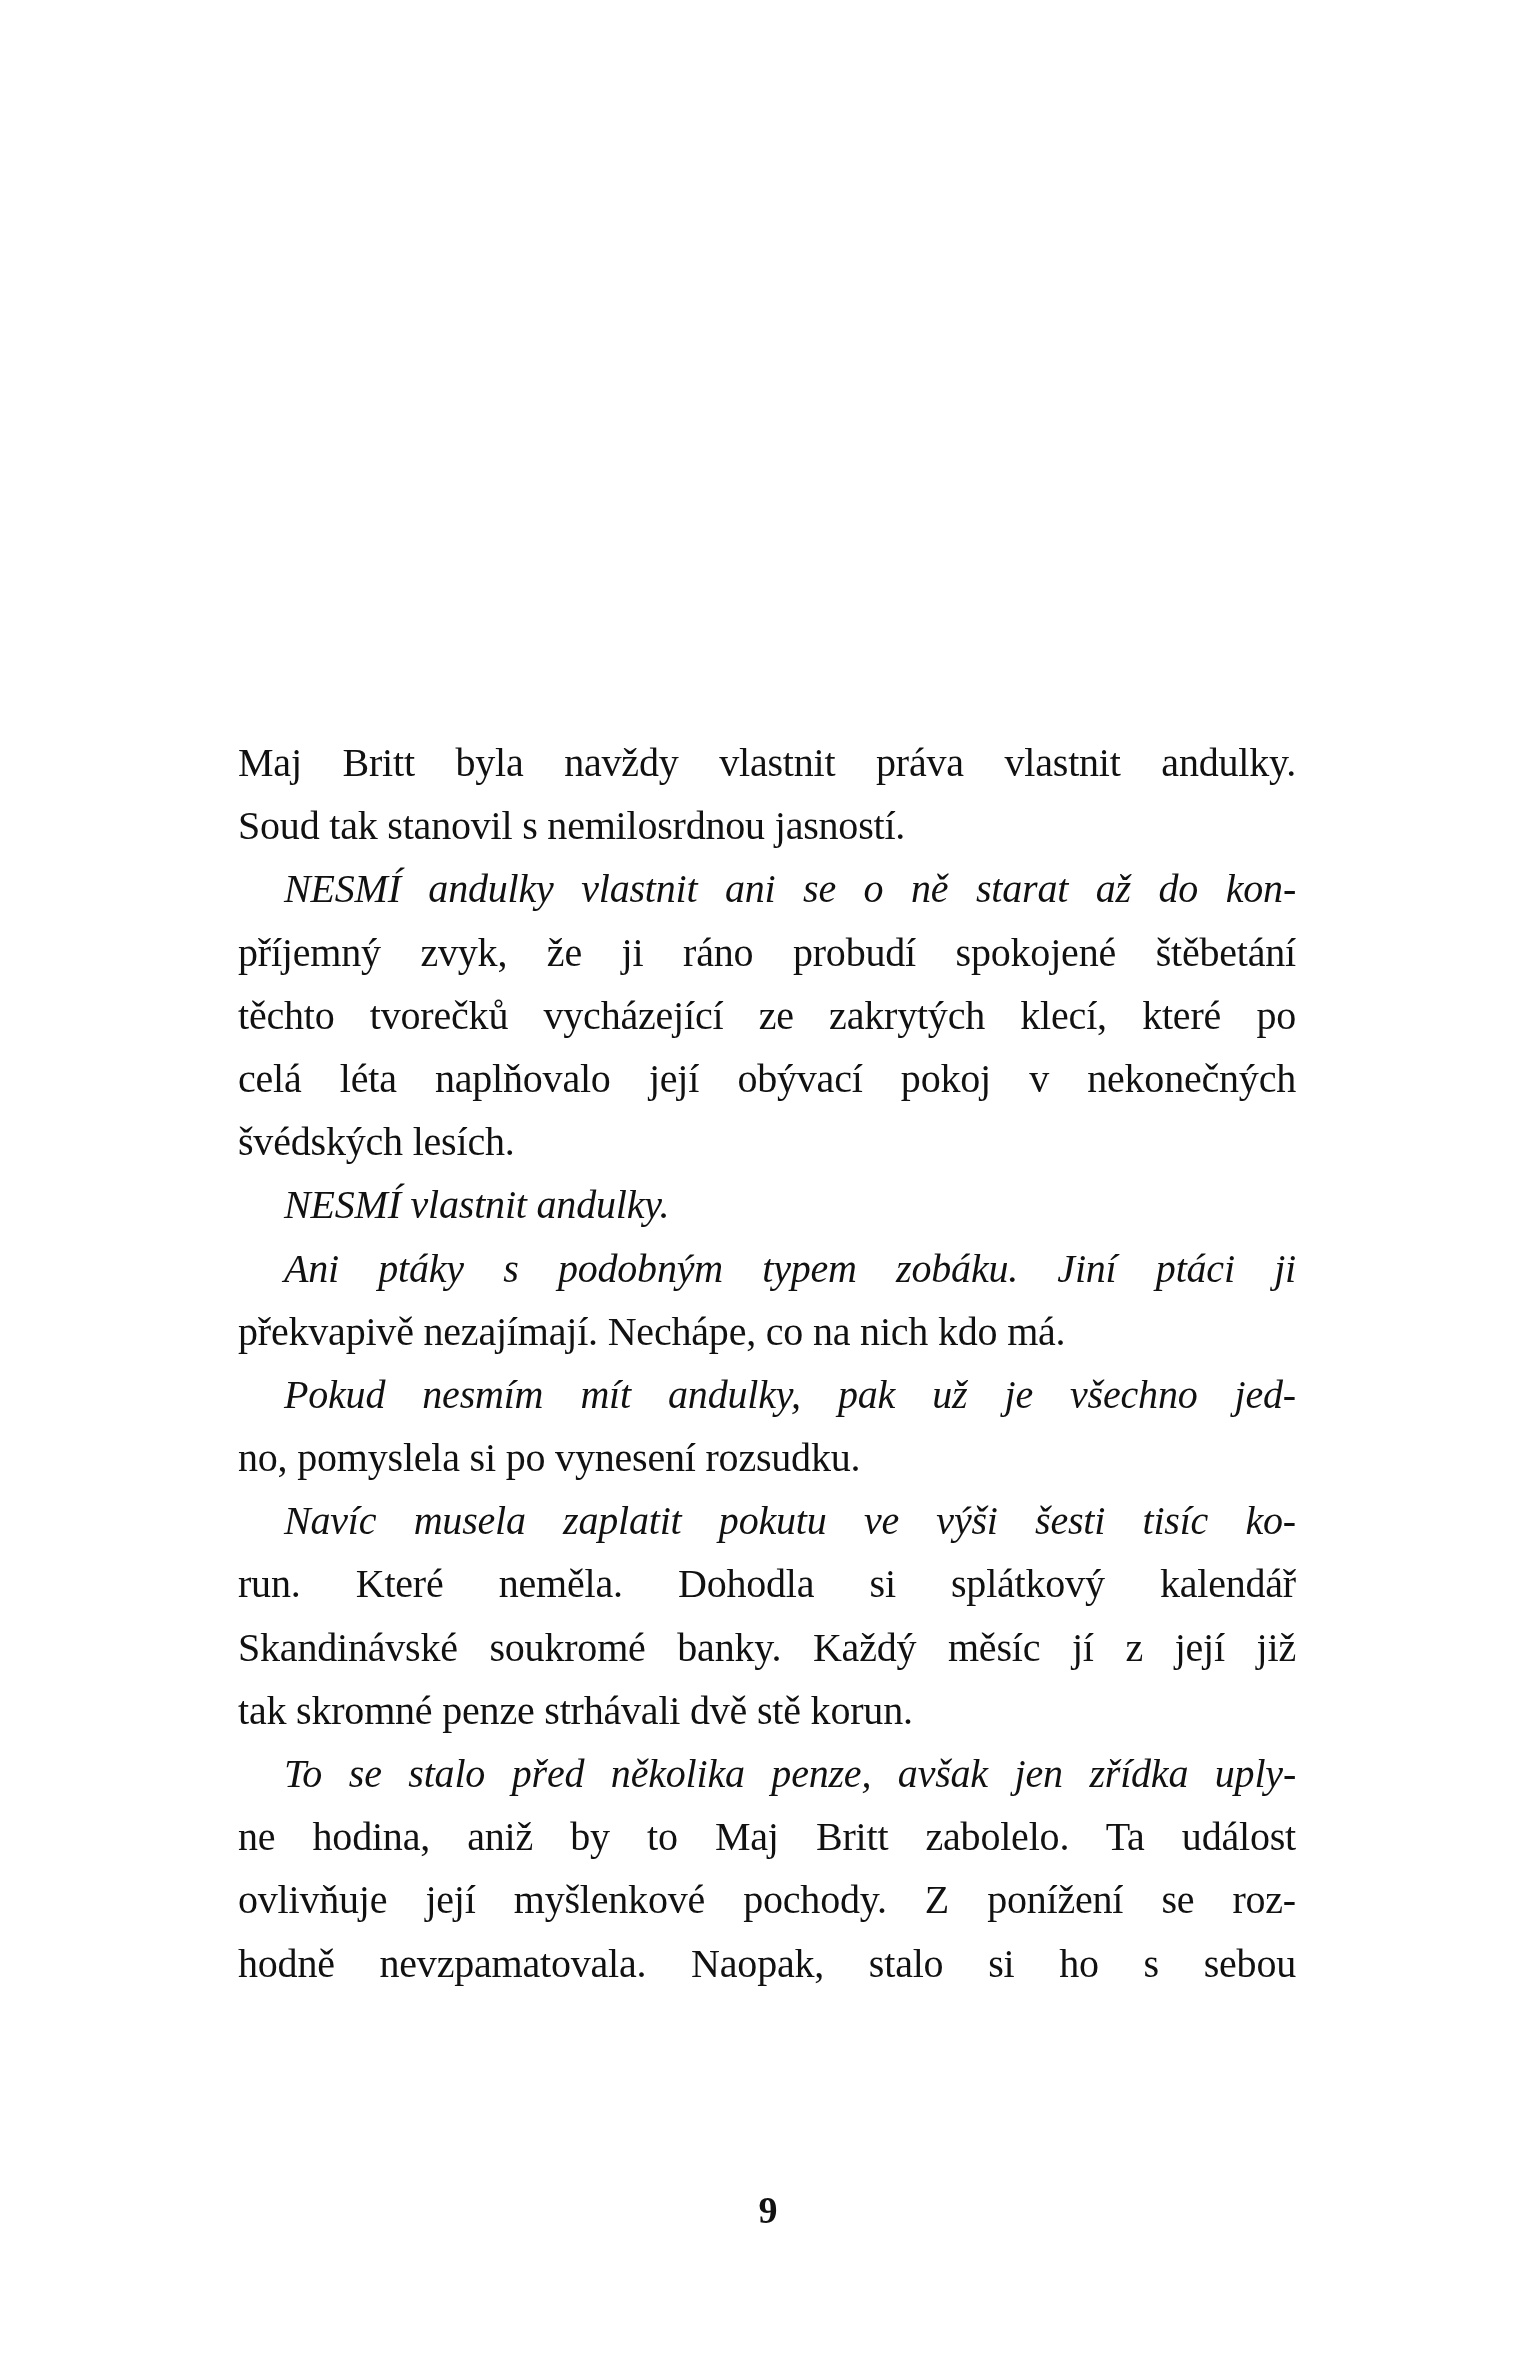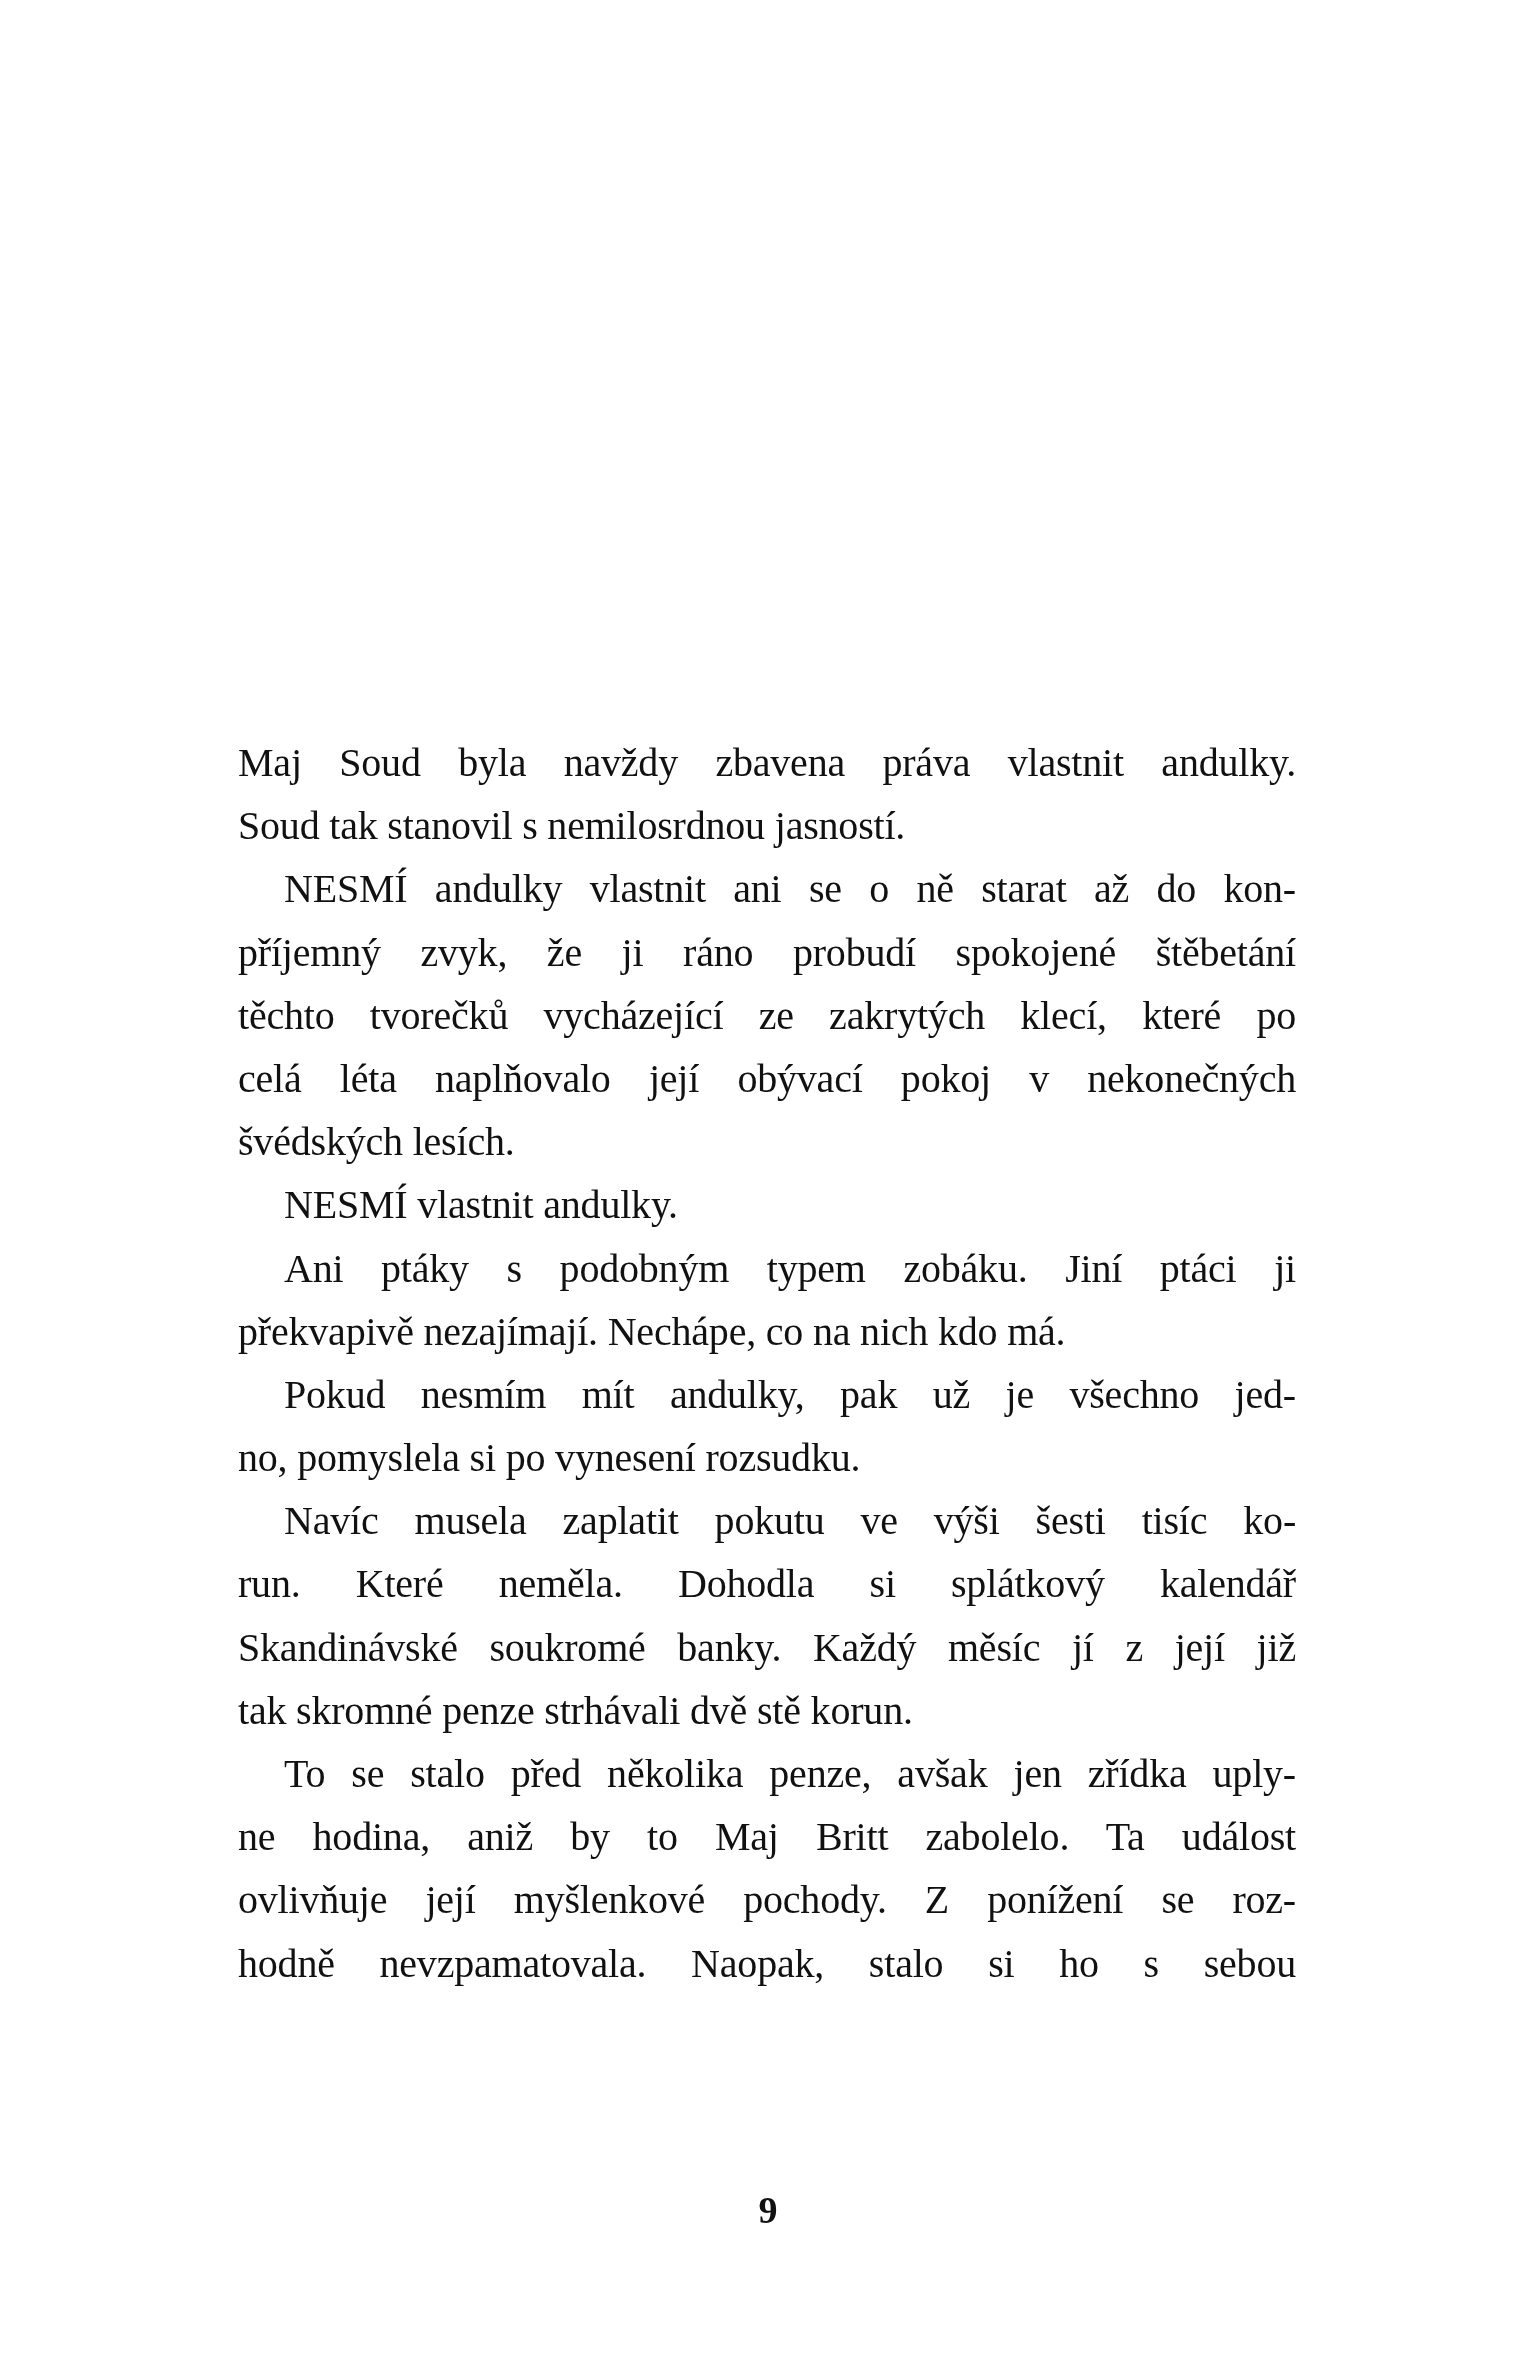--- a/index.html
+++ b/index.html
@@ -30,38 +30,39 @@
       text-align: justify;
       text-align-last: justify;
       letter-spacing: -0.2px;
     }
     .line.last {
       text-align: left;
       text-align-last: left;
     }
     .line.indent {
       padding-left: 46px;
+      font-style: italic;
     }
     .page-number {
       position: absolute;
       left: 0;
       width: 1536px;
       top: 2180px;
       text-align: center;
       font-size: 38px;
       font-weight: bold;
       line-height: 60px;
     }
   </style>
 </head>
 <body>
 
 <div class="text-block">
 
-  <span class="line">Maj Soud byla navždy zbavena práva vlastnit andulky.</span>
+  <span class="line">Maj Britt byla navždy vlastnit práva vlastnit andulky.</span>
   <span class="line last">Soud tak stanovil s nemilosrdnou jasností.</span>
 
   <span class="line indent">NESMÍ andulky vlastnit ani se o ně starat až do kon-</span>
   <span class="line">příjemný zvyk, že ji ráno probudí spokojené štěbetání</span>
   <span class="line">těchto tvorečků vycházející ze zakrytých klecí, které po</span>
   <span class="line">celá léta naplňovalo její obývací pokoj v nekonečných</span>
   <span class="line last">švédských lesích.</span>
 
   <span class="line indent last">NESMÍ vlastnit andulky.</span>
 

